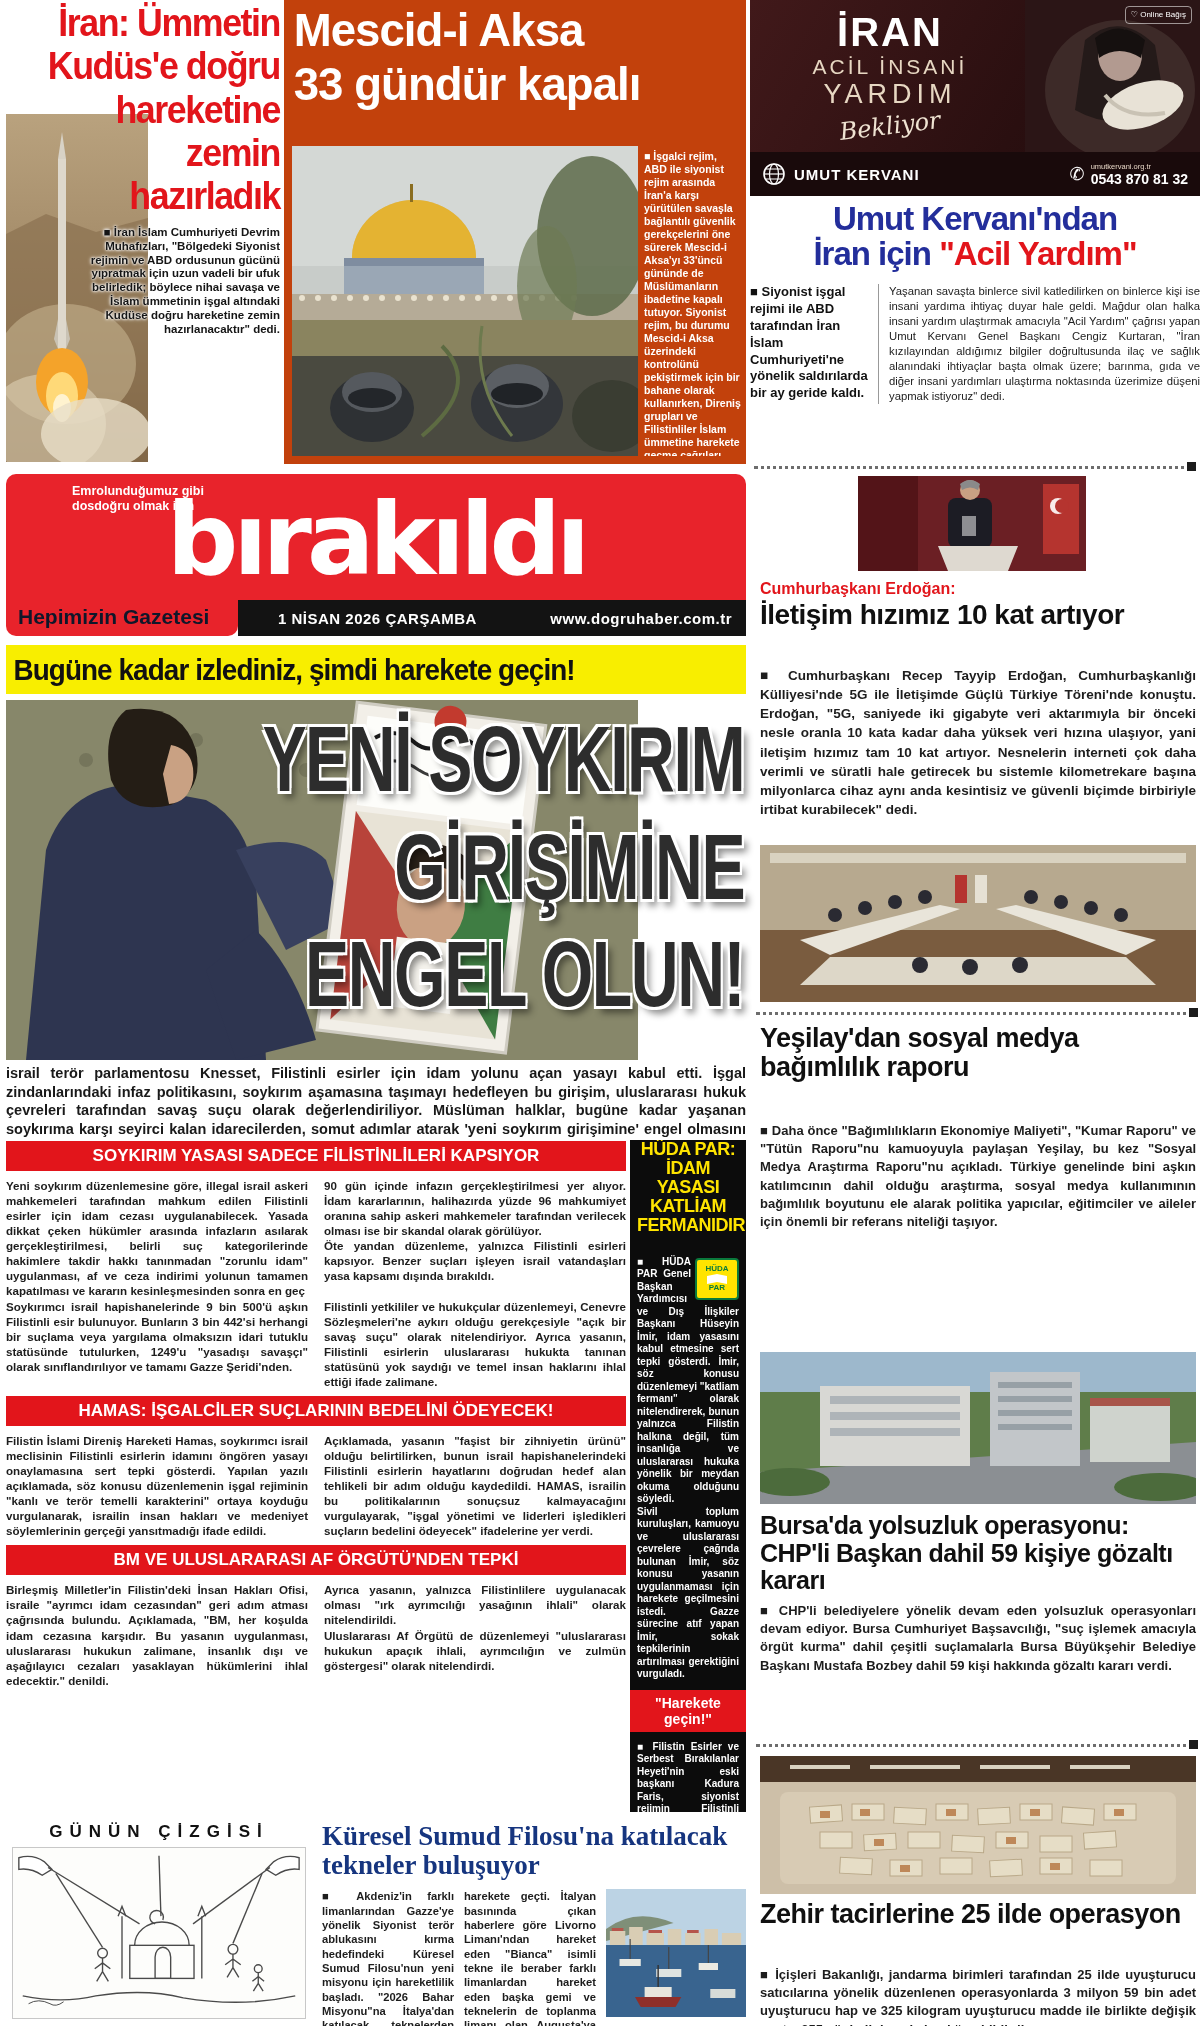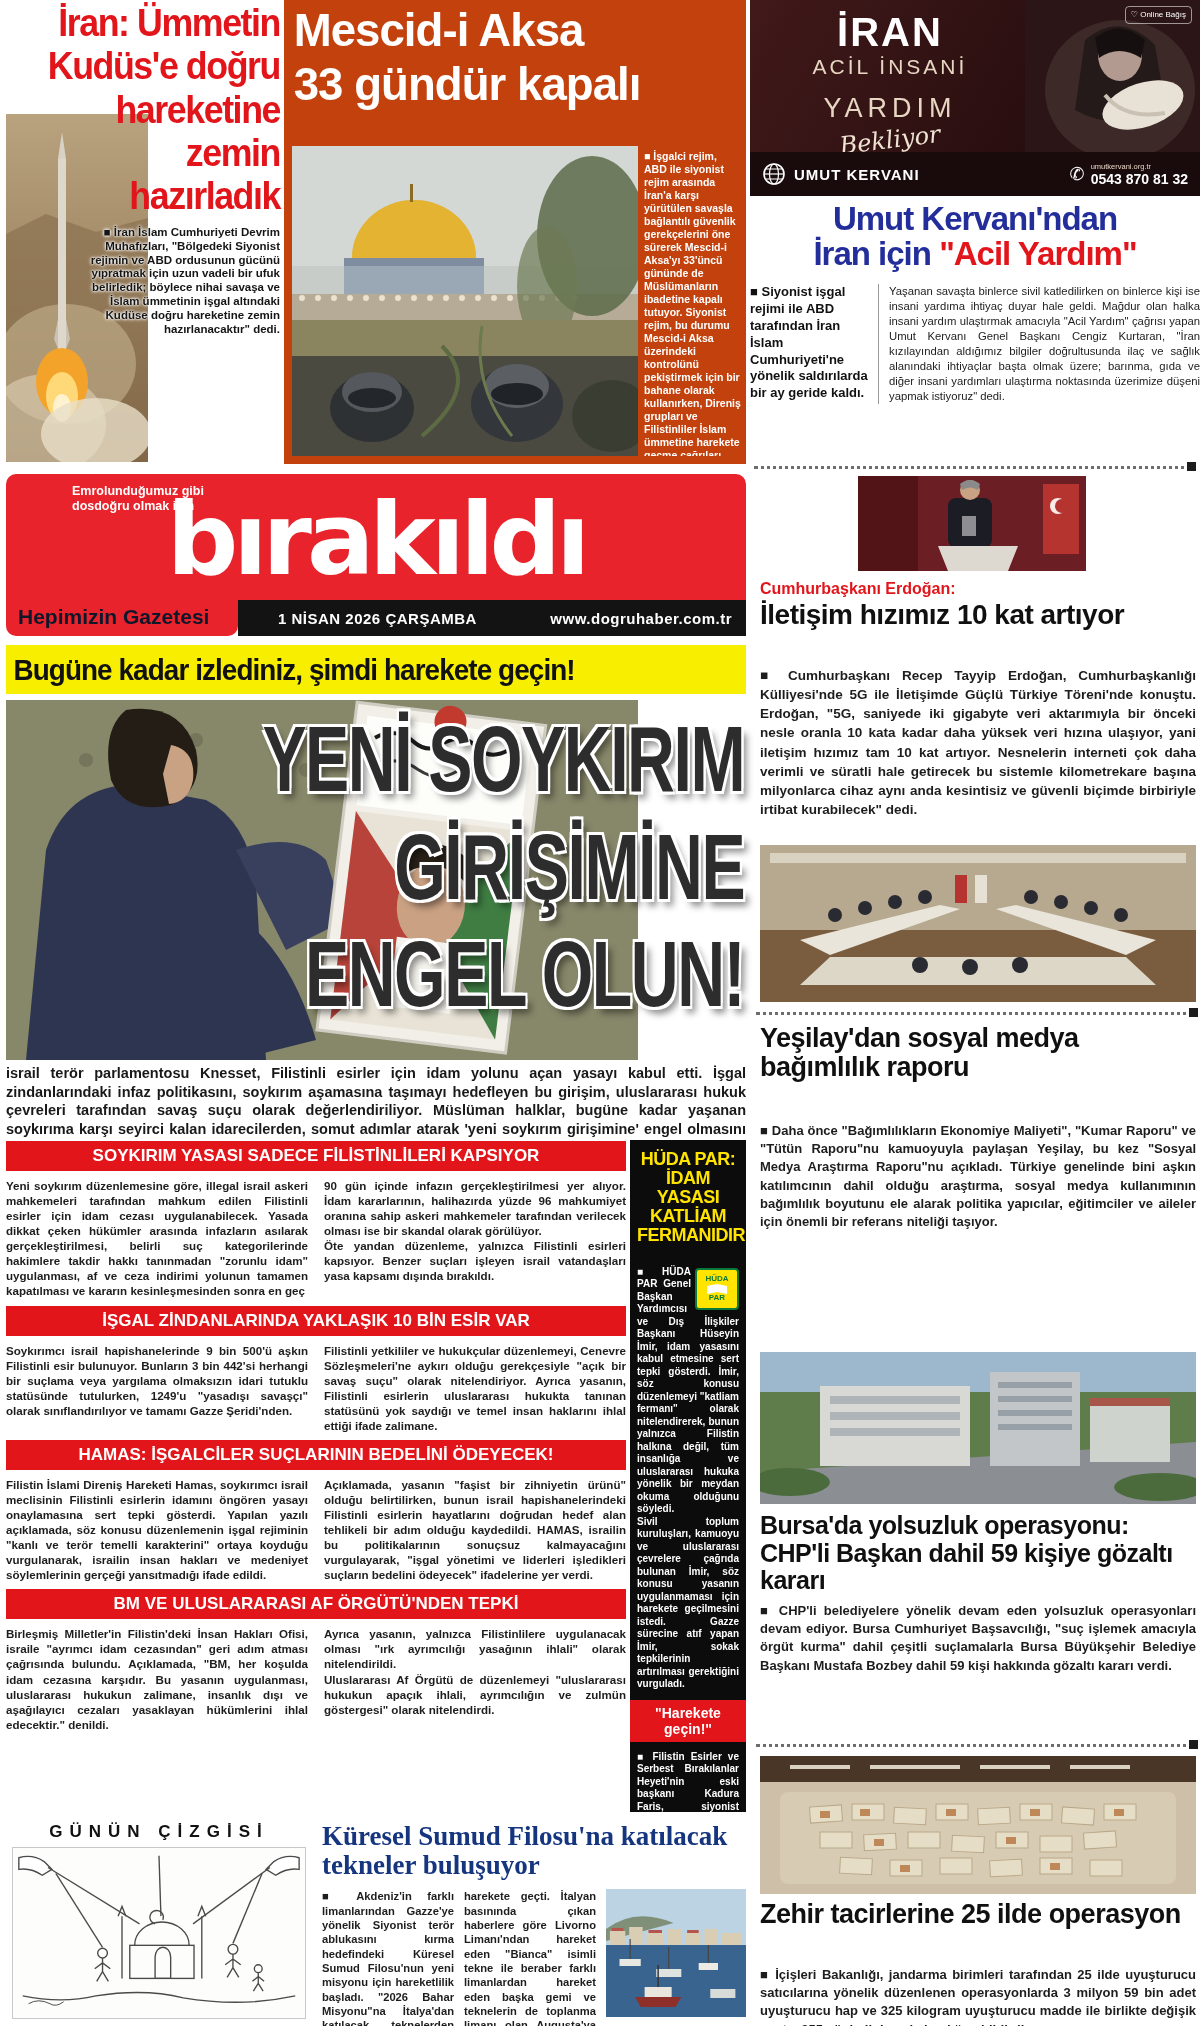--- a/index.html
+++ b/index.html
@@ -22,21 +22,21 @@
   .aksa-headline { color: #fff; font-weight: 900; font-size: 47px; line-height: 1.02; letter-spacing: -1px;
     padding: 6px 10px 0; transform: scaleX(.97); transform-origin: left top; }
   .aksa-side { left: 360px; top: 150px; width: 98px; height: 306px; color: #fff; font-size: 10.5px;
     font-weight: 700; line-height: 1.24; overflow: hidden; text-align: left; }
 
   
   #aid-ad { background: linear-gradient(120deg, #41191a, #2a0f10 60%, #1d0a0b); }
   .ad-left { left: 14px; top: 12px; width: 252px; text-align: center; color: #fff; }
   .ad-country { font-weight: 900; font-size: 40px; letter-spacing: 2px; line-height: 1; }
   .ad-l1 { font-size: 21px; font-weight: 300; letter-spacing: 3px; color: #e7d7c2; margin-top: 3px; }
-  .ad-l2 { font-size: 27px; font-weight: 300; letter-spacing: 5px; color: #e7d7c2; margin-top: 14px; }
+  .ad-l2 { font-size: 27px; font-weight: 300; letter-spacing: 5px; color: #e7d7c2; }
   .ad-l3 { font-family: "DejaVu Serif", serif; font-style: italic; font-size: 24px; color: #efe3d2;
     transform: rotate(-7deg); margin-top: 2px; }
   .ad-donate { right: 8px; top: 6px; border: 1px solid rgba(255,255,255,.55); border-radius: 4px;
     color: #fff; font-size: 8px; padding: 3px 5px; text-align: center; line-height: 1.2; }
   .ad-strip { left: 0; right: 0; bottom: 0; height: 44px; background: #190a0b; display: flex;
     align-items: center; gap: 8px; padding: 0 12px; color: #fff; }
   .ad-org { font-weight: 900; font-size: 15px; letter-spacing: 1px; }
   .ad-phone-wrap { margin-left: auto; display: flex; align-items: center; gap: 6px; text-align: left; }
   .ad-site { font-size: 7.5px; color: #e5d5c5; }
   .ad-phone { font-weight: 800; font-size: 14px; }
@@ -78,21 +78,21 @@
     text-shadow: 3px 3px 0 #fff, -3px -3px 0 #fff, 3px -3px 0 #fff, -3px 3px 0 #fff, 7px 7px 9px rgba(0,0,0,.45); }
   #lead { font-size: 14.5px; font-weight: 700; line-height: 1.28; text-align: justify; color: #191919; }
 
   
   .sec-bar { background: #e2151b; color: #fff; text-align: center; font-weight: 900; font-size: 17px;
     padding: 5px 0; margin: 7px 0 7px; }
   .sec-cols { display: flex; gap: 16px; }
   .sec-col { flex: 1; font-size: 11.6px; font-weight: 600; line-height: 1.3; text-align: justify; color: #1d1d1d; }
 
   
-  #hudapar { background: #0c0c0c; color: #fff; padding: 10px 7px; overflow: hidden; }
+  #hudapar { background: #0c0c0c; color: #fff; padding: 0 7px; overflow: hidden; }
   .hp-title { color: #ffe400; font-weight: 900; font-size: 18px; line-height: 1.05; text-align: center;
     letter-spacing: -.5px; margin-bottom: 9px; }
   .hp-text { font-size: 10px; font-weight: 600; line-height: 1.25; text-align: justify; }
   .hp-logo { float: right; width: 44px; height: 42px; margin: 2px 0 3px 4px; background: #ffe400;
     border: 2px solid #0a7a3c; border-radius: 4px; display: flex; flex-direction: column;
     align-items: center; justify-content: center; color: #0a7a3c; font-weight: 900; font-size: 8px; line-height: 1.1; }
   .hp-book { width: 20px; height: 10px; background: #fff; clip-path: polygon(0 20%, 50% 0, 100% 20%, 100% 100%, 50% 80%, 0 100%); }
   .hp-quote { background: #e2151b; color: #fff; font-weight: 900; font-size: 14px; text-align: center;
     padding: 5px 0; margin: 9px -7px; }
 
@@ -317,21 +317,20 @@
   <div class="abs" style="left:6px; top:1134px; width:620px; height:682px; overflow:hidden;">
     <div>
       <div class="sec-bar">SOYKIRIM YASASI SADECE FİLİSTİNLİLERİ KAPSIYOR</div>
       <div class="sec-cols">
         <div class="sec-col pre">Yeni soykırım düzenlemesine göre, illegal israil askeri mahkemeleri tarafından mahkum edilen Filistinli esirler için idam cezası uygulanabilecek. Yasada dikkat çeken hükümler arasında infazların asılarak gerçekleştirilmesi, belirli suç kategorilerinde hakimlere takdir hakkı tanınmadan "zorunlu idam" uygulanması, af ve ceza indirimi yolunun tamamen kapatılması ve kararın kesinleşmesinden sonra en geç</div>
         <div class="sec-col pre">90 gün içinde infazın gerçekleştirilmesi yer alıyor. İdam kararlarının, halihazırda yüzde 96 mahkumiyet oranına sahip askeri mahkemeler tarafından verilecek olması ise bir skandal olarak görülüyor.
 Öte yandan düzenleme, yalnızca Filistinli esirleri kapsıyor. Benzer suçları işleyen israil vatandaşları yasa kapsamı dışında bırakıldı.</div>
       </div>
     </div>
     <div>
-      <div class="sec-bar">İŞGAL ZİNDANLARINDA YAKLAŞIK 10 BİN ESİR VAR</div>
       <div class="sec-cols">
         <div class="sec-col pre">Soykırımcı israil hapishanelerinde 9 bin 500'ü aşkın Filistinli esir bulunuyor. Bunların 3 bin 442'si herhangi bir suçlama veya yargılama olmaksızın idari tutuklu statüsünde tutulurken, 1249'u "yasadışı savaşçı" olarak sınıflandırılıyor ve tamamı Gazze Şeridi'nden.</div>
         <div class="sec-col pre">Filistinli yetkililer ve hukukçular düzenlemeyi, Cenevre Sözleşmeleri'ne aykırı olduğu gerekçesiyle "açık bir savaş suçu" olarak nitelendiriyor. Ayrıca yasanın, Filistinli esirlerin uluslararası hukukta tanınan statüsünü yok saydığı ve temel insan haklarını ihlal ettiği ifade zalimane.</div>
       </div>
     </div>
     <div>
       <div class="sec-bar">HAMAS: İŞGALCİLER SUÇLARININ BEDELİNİ ÖDEYECEK!</div>
       <div class="sec-cols">
         <div class="sec-col pre">Filistin İslami Direniş Hareketi Hamas, soykırımcı israil meclisinin Filistinli esirlerin idamını öngören yasayı onaylamasına sert tepki gösterdi. Yapılan yazılı açıklamada, söz konusu düzenlemenin işgal rejiminin "kanlı ve terör temelli karakterini" ortaya koyduğu vurgulanarak, israilin insan hakları ve medeniyet söylemlerinin gerçeği yansıtmadığı ifade edildi.</div>
         <div class="sec-col pre">Açıklamada, yasanın "faşist bir zihniyetin ürünü" olduğu belirtilirken, bunun israil hapishanelerindeki Filistinli esirlerin hayatlarını doğrudan hedef alan tehlikeli bir adım olduğu kaydedildi. HAMAS, israilin bu politikalarının sonuçsuz kalmayacağını vurgulayarak, "işgal yönetimi ve liderleri işledikleri suçların bedelini ödeyecek" ifadelerine yer verdi.</div>

